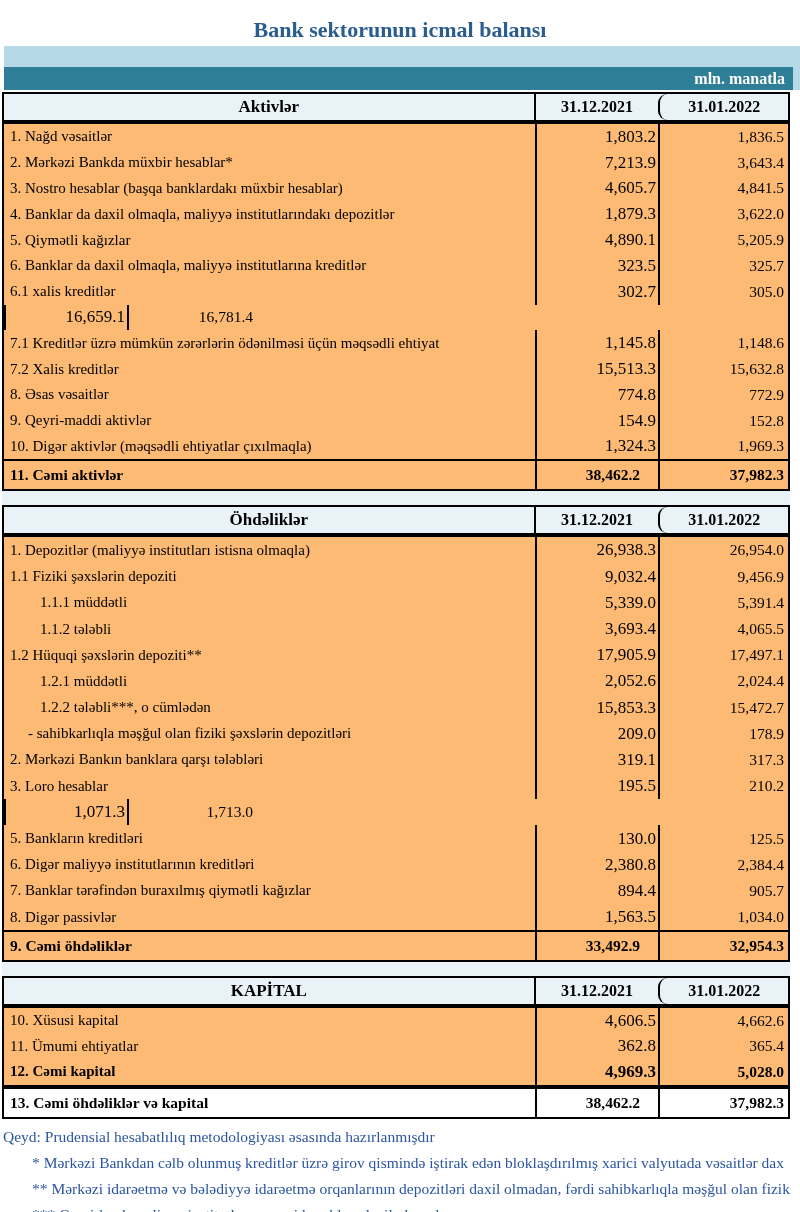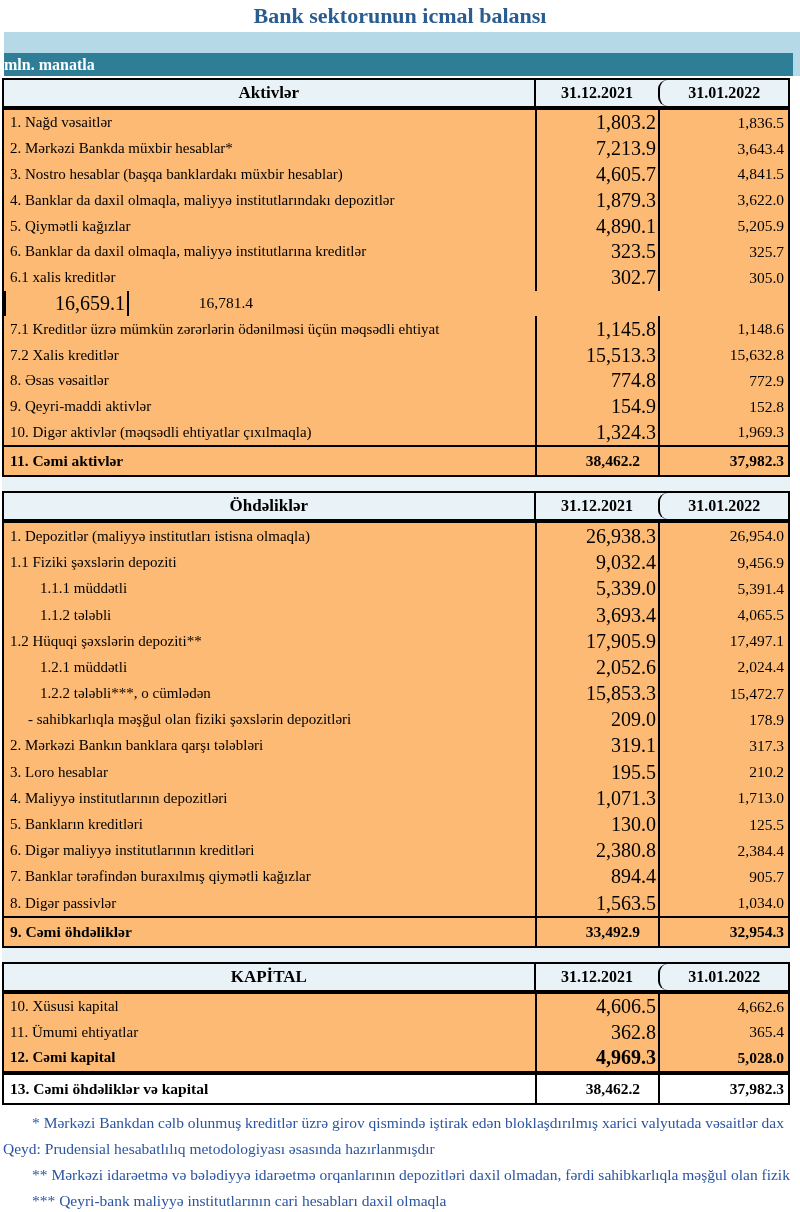--- a/index.html
+++ b/index.html
@@ -4,46 +4,46 @@
 <style>
   html,body { margin:0; padding:0; }
   body {
     width:800px; height:1212px; overflow:hidden;
     background:#ffffff;
     font-family:"Liberation Serif","DejaVu Serif",serif;
     color:#000;
   }
   .title {
     text-align:center; font-weight:bold; font-size:22px;
-    color:#2a5d8f; padding-top:3px; height:29px;
+    color:#2a5d8f; padding-top:17px; height:29px;
   }
   .band-light { height:21px; background:#b5d9e6; margin-left:4px; }
   .band-teal-wrap { background:#b5d9e6; margin-left:4px; }
-  .band-teal { height:23px; background:#2e7e97; margin-right:7px; }
+  .band-teal { height:23px; background:#2e7e97; margin-right:7px; text-align:right; }
   .unit { color:#fff; font-weight:bold; font-size:16px; line-height:23px; padding-right:8px; display:inline-block; }
   .tgap { height:2px; }
 
   .thead {
     display:flex; height:26px; margin:0 10px 0 2px;
     border:2px solid #000; background:#e8f2f7;
     font-weight:bold; align-items:stretch;
   }
   .thead .c { display:flex; align-items:center; justify-content:center; }
   .thead .c.lab { width:531px; font-size:17px; }
   .thead .c.n1 { width:123px; border-left:2px solid #000; font-size:16px; }
   .thead .c.n2 { width:128px; border-left:2px solid #000; font-size:16px;border-radius:9px; }
 
   .tbox { margin:0 10px 0 2px; border:2px solid #000; background:#fdba74; }
   .r { display:flex; align-items:stretch; }
   .sec-assets .r { height:25.8px; }
   .sec-liab   .r { height:26.2px; }
   .sec-cap    .r { height:25.5px; }
   .r .c { display:flex; align-items:center; font-size:15px; }
   .r .c.lab { width:531px; padding-left:6px; box-sizing:border-box; }
-  .r .c.n1 { width:123px; border-left:2px solid #000; justify-content:flex-end; padding-right:2px; box-sizing:border-box; font-size:20px; }
+  .r .c.n1 { width:123px; border-left:2px solid #000; justify-content:flex-end; padding-right:2px; box-sizing:border-box; font-size:17px; }
   .r .c.n2 { width:128px; border-left:2px solid #000; justify-content:flex-end; padding-right:2px; box-sizing:border-box; font-size:15.5px; }
   .r.ind1 .c.lab { padding-left:36px; }
   .r.ind2 .c.lab { padding-left:24px; }
   .r.bold, .r.bold .c { font-weight:bold; }
 
   .trow { display:flex; height:28px; border-top:2.5px solid #000; font-weight:bold; }
   .trow .c { display:flex; align-items:center; font-size:15.5px; }
   .trow .c.lab { width:531px; padding-left:6px; box-sizing:border-box;border-radius:10px; }
   .trow .c.n1 { width:123px; border-left:2px solid #000; justify-content:flex-end; padding-right:18px; box-sizing:border-box; }
   .trow .c.n2 { width:128px; border-left:2px solid #000; justify-content:flex-end; padding-right:2px; box-sizing:border-box; }
@@ -232,21 +232,20 @@
         <div class="c n2">317.3</div>
       </div>
 
       <div class="r">
         <div class="c lab">3. Loro hesablar</div>
         <div class="c n1">195.5</div>
         <div class="c n2">210.2</div>
       </div>
 
       <div class="r">
-        <div class="c lab">4. Maliyyə institutlarının  depozitləri</div>
         <div class="c n1">1,071.3</div>
         <div class="c n2">1,713.0</div>
       </div>
 
       <div class="r">
         <div class="c lab">5. Bankların kreditləri</div>
         <div class="c n1">130.0</div>
         <div class="c n2">125.5</div>
       </div>
 
@@ -307,17 +306,17 @@
 
 <div class="grandbox">
   <div class="trow">
     <div class="c lab">13. Cəmi öhdəliklər və kapital</div>
     <div class="c n1">38,462.2</div>
     <div class="c n2">37,982.3</div>
   </div>
 </div>
 
 <div class="footnotes">
+  <div class="fn">Qeyd: Prudensial hesabatlılıq metodologiyası əsasında hazırlanmışdır</div>
   <div class="fn ind">* Mərkəzi Bankdan cəlb olunmuş kreditlər üzrə girov qismində iştirak edən bloklaşdırılmış xarici valyutada vəsaitlər dax</div>
-  <div class="fn">Qeyd: Prudensial hesabatlılıq metodologiyası əsasında hazırlanmışdır</div>
   <div class="fn ind">** Mərkəzi idarəetmə və bələdiyyə idarəetmə orqanlarının depozitləri daxil olmadan, fərdi sahibkarlıqla məşğul olan fizik</div>
   <div class="fn ind">*** Qeyri-bank maliyyə institutlarının cari hesabları daxil olmaqla</div>
 </div>
 
 </body></html>

